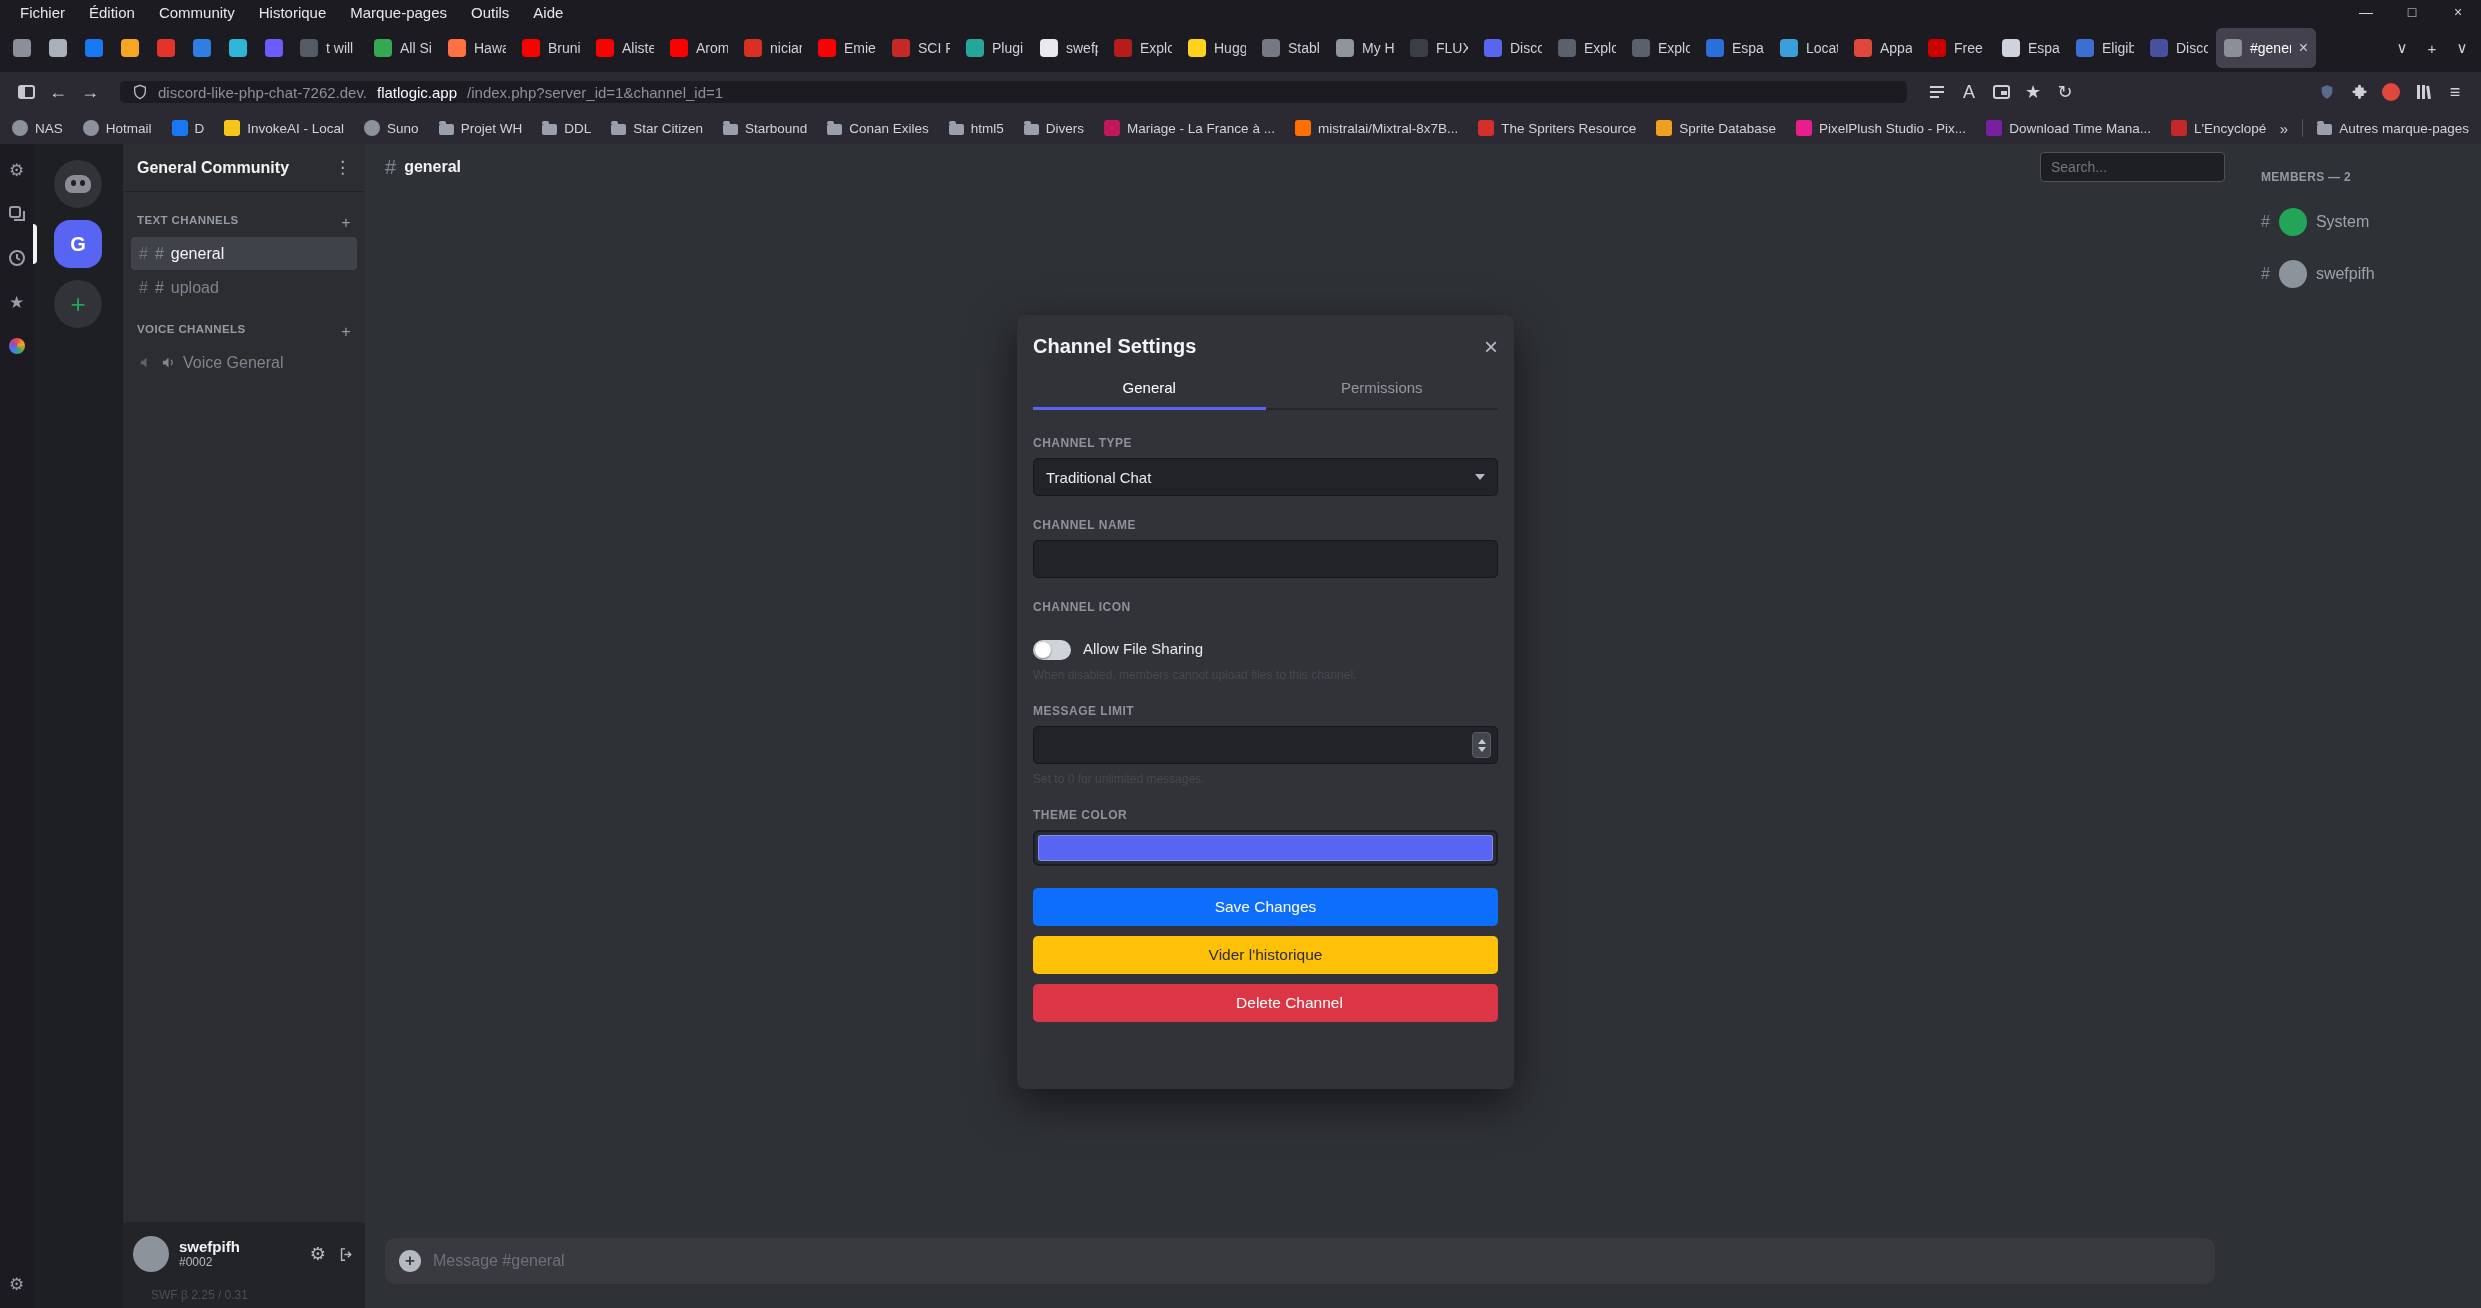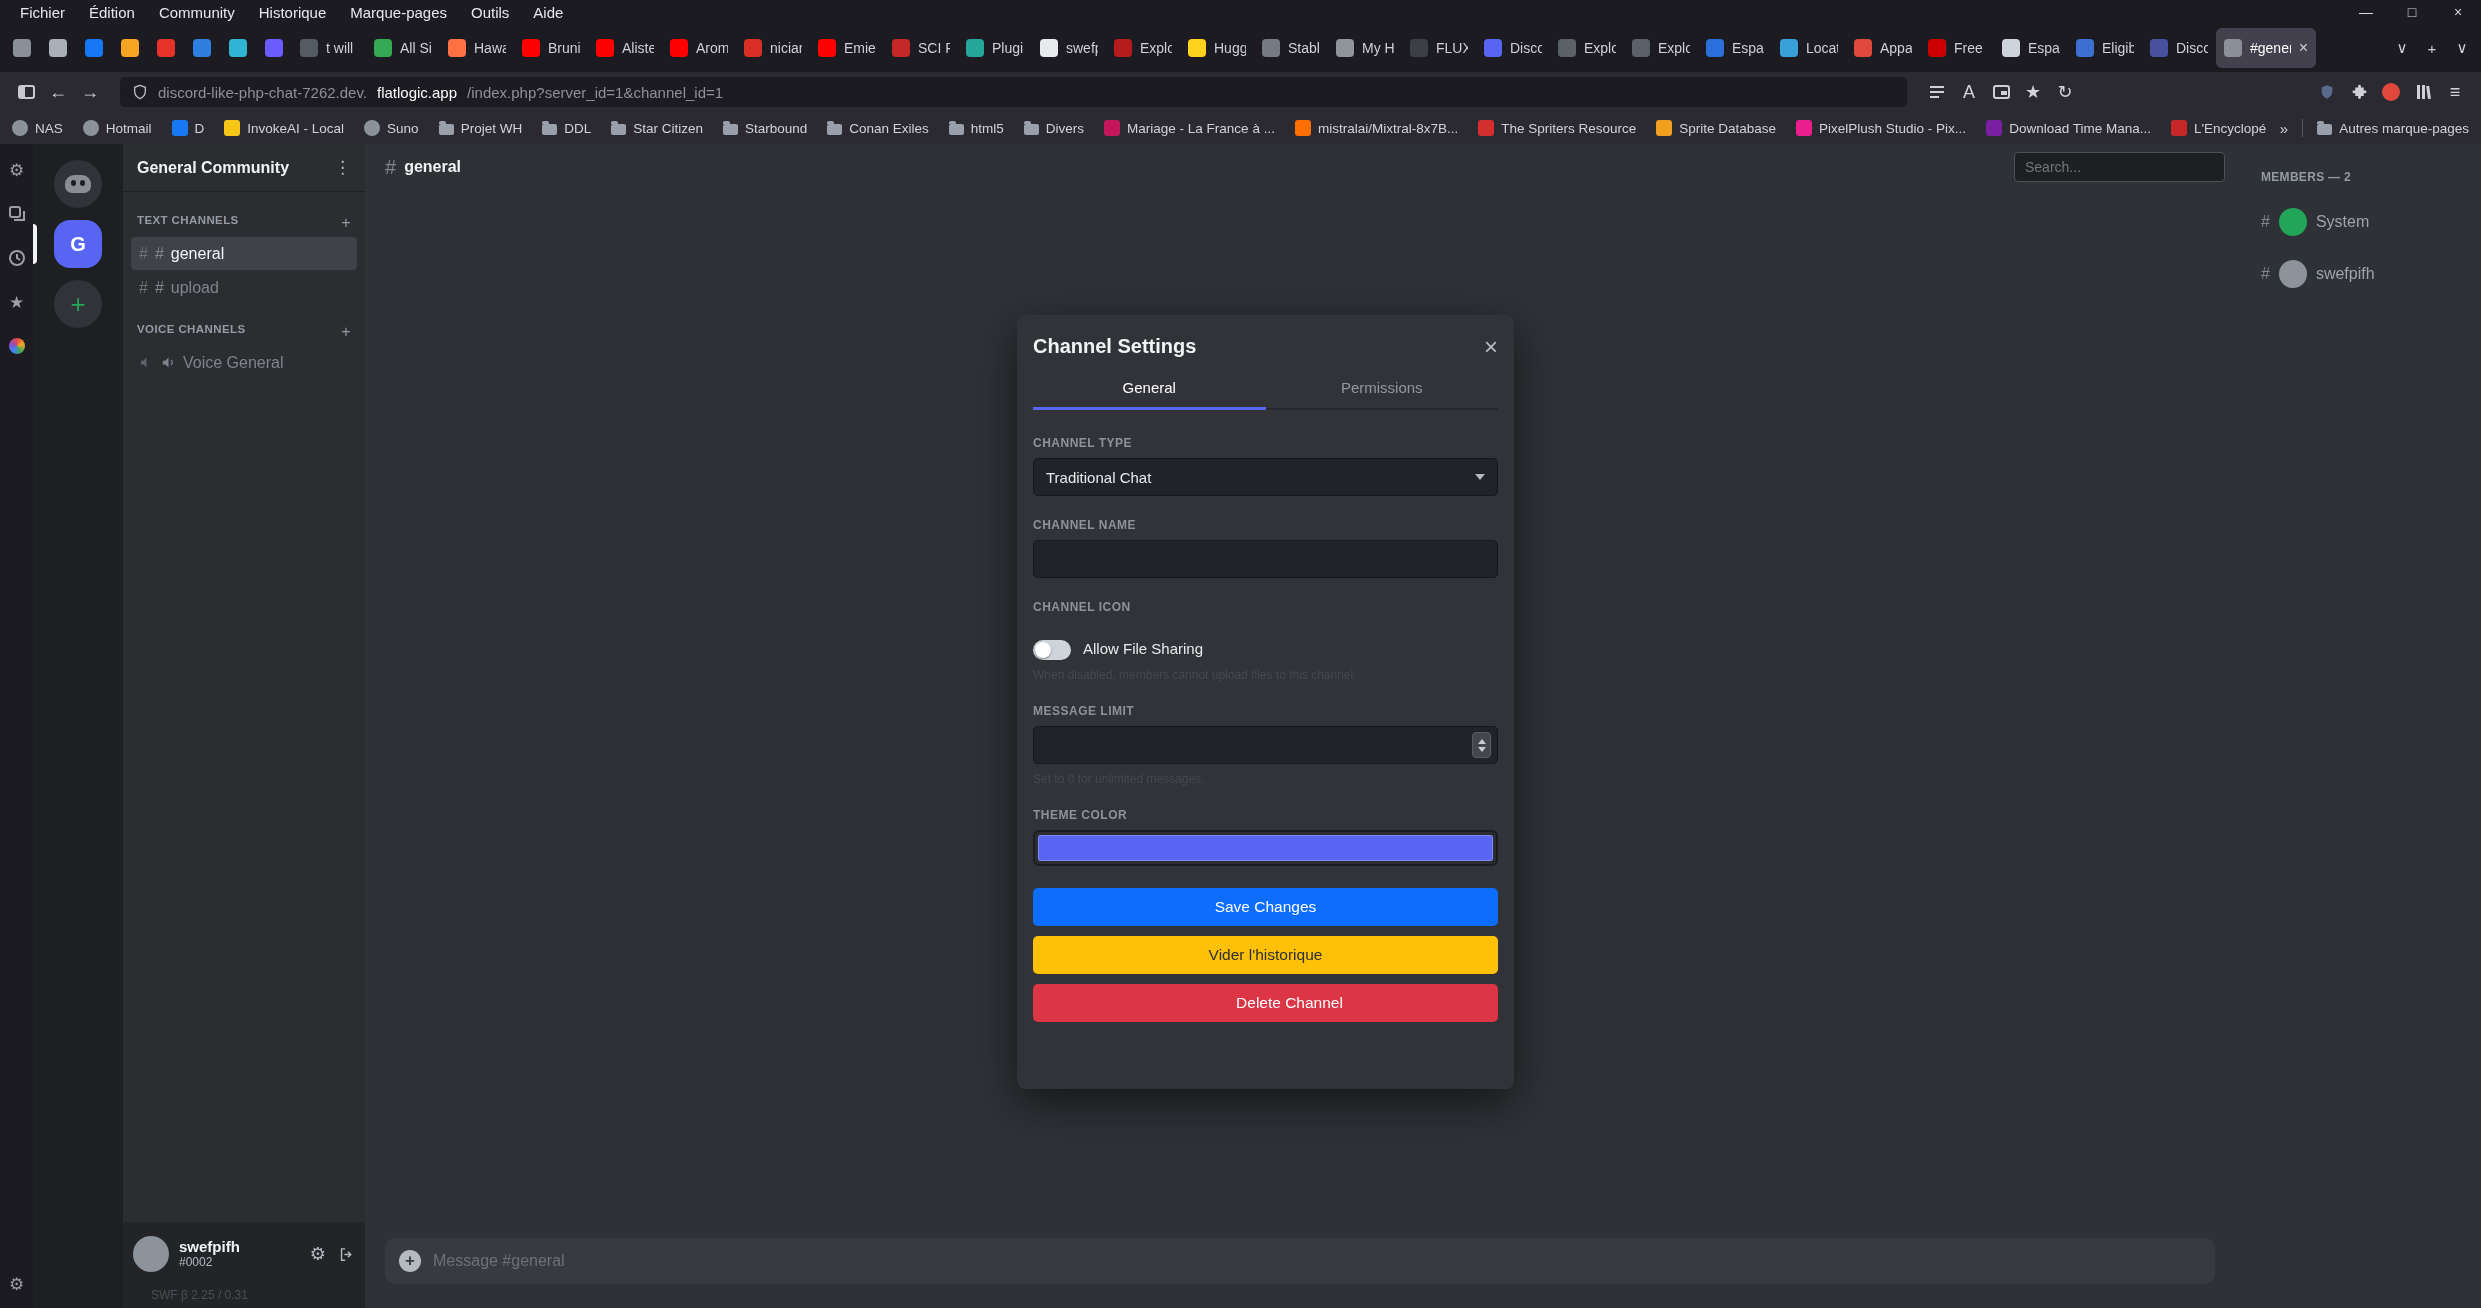--- a/index.html
+++ b/index.html
@@ -21,21 +21,21 @@
   .fav { width:18px; height:18px; border-radius:4px; flex:none; background:#5b5e66; }
   .tab .label { white-space:nowrap; overflow:hidden; flex:1; min-width:0; }
   .tab .close { font-size:16px; color:#cfd0d8; flex:none; }
   .tab-list { display:flex; flex:none; }
   .tab-controls { margin-left:auto; display:flex; align-items:center; height:48px; }
   .tc-btn { width:30px; text-align:center; color:#cfd0d8; font-size:15px; }
   .navbar { height:40px; background:#2b2a33; display:flex; align-items:center; padding:0 10px; }
   .nicon { width:32px; height:32px; display:flex; align-items:center; justify-content:center; color:#d2d2da; font-size:18px; border-radius:4px; flex:none; }
   .sidebar-toggle { width:17px; height:14px; border:2px solid #c9c9d2; border-radius:3px; position:relative; }
   .sidebar-toggle::before { content:""; position:absolute; left:0; top:0; bottom:0; width:5px; background:#c9c9d2; }
-  .urlbar { flex:1; height:30px; background:#1c1b22; border-radius:5px; margin:0 14px; display:flex; align-items:center; gap:10px; padding:4px 12px; font-size:15px; overflow:hidden; }
+  .urlbar { flex:1; height:22px; background:#1c1b22; border-radius:5px; margin:0 14px; display:flex; align-items:center; gap:10px; padding:4px 12px; font-size:15px; overflow:hidden; }
   .url-dim { color:#8f8f9d; white-space:nowrap; }
   .url-domain { color:#fbfbfe; white-space:nowrap; }
   .nav-spacer { width:230px; flex:none; }
   .acct-dot { width:18px; height:18px; border-radius:50%; background:#e0483e; }
   .bookmarksbar { height:32px; background:#2b2a33; display:flex; align-items:center; padding:0 12px; font-size:13.5px; color:#d2d3da; }
   .bm-list { display:flex; gap:20px; overflow:hidden; flex:1; white-space:nowrap; }
   .bm { display:flex; align-items:center; gap:7px; flex:none; }
   .bm-icon { width:16px; height:16px; border-radius:3px; background:#777b84; position:relative; flex:none; }
   .bm-icon.globe { border-radius:50%; background:#8c929c; }
   .bm-icon.folder { background:#9aa0ab; height:11px; width:15px; border-radius:2px; margin-top:3px; }
@@ -73,21 +73,21 @@
   .uinfo { line-height:1.15; }
   .uname { font-size:15px; font-weight:600; color:#f2f3f5; }
   .utag { font-size:12px; color:#b5bac1; }
   .u-icons { margin-left:auto; display:flex; gap:12px; align-items:center; color:#b5bac1; font-size:18px; }
   .version { background:#232428; padding:2px 0 6px 28px; font-size:12px; color:#4b4e55; }
   .content { flex:1; display:flex; background:#2e3136; }
   .chat { flex:1; display:flex; flex-direction:column; min-width:0; }
   .chat-header { height:46px; display:flex; align-items:center; padding:0 20px; gap:8px; }
   .chat-hash { color:#80848e; font-size:20px; }
   .chat-name { color:#f2f3f5; font-size:16px; font-weight:700; }
-  .search { margin-left:auto; width:211px; height:30px; background:#1e1f22; border:1px solid #4e5158; border-radius:4px; color:#8b5cf6; font-size:14px; padding:0 10px; font-family:inherit; }
+  .search { margin-left:auto; width:185px; height:30px; background:#1e1f22; border:1px solid #4e5158; border-radius:4px; color:#8b5cf6; font-size:14px; padding:0 10px; font-family:inherit; }
   .search::placeholder { color:#72767d; }
   .messages { flex:1; }
   .composer { margin:0 30px 24px 20px; height:46px; background:#383a40; border-radius:10px; display:flex; align-items:center; gap:12px; padding:0 14px; }
   .plus-circle { width:22px; height:22px; border-radius:50%; background:#b5bac1; color:#383a40; font-size:17px; font-weight:700; display:flex; align-items:center; justify-content:center; }
   .composer .ph { color:#6d7177; font-size:16px; }
   .members { width:236px; padding:26px 8px 0 16px; }
   .m-label { color:#949ba4; font-size:12px; font-weight:700; letter-spacing:.3px; }
   .m-row { display:flex; align-items:center; gap:9px; margin-top:24px; color:#9fa4aa; font-size:16px; }
   .m-hash { color:#80848e; }
   .m-avatar { width:28px; height:28px; border-radius:50%; background:#80848e; flex:none; }

